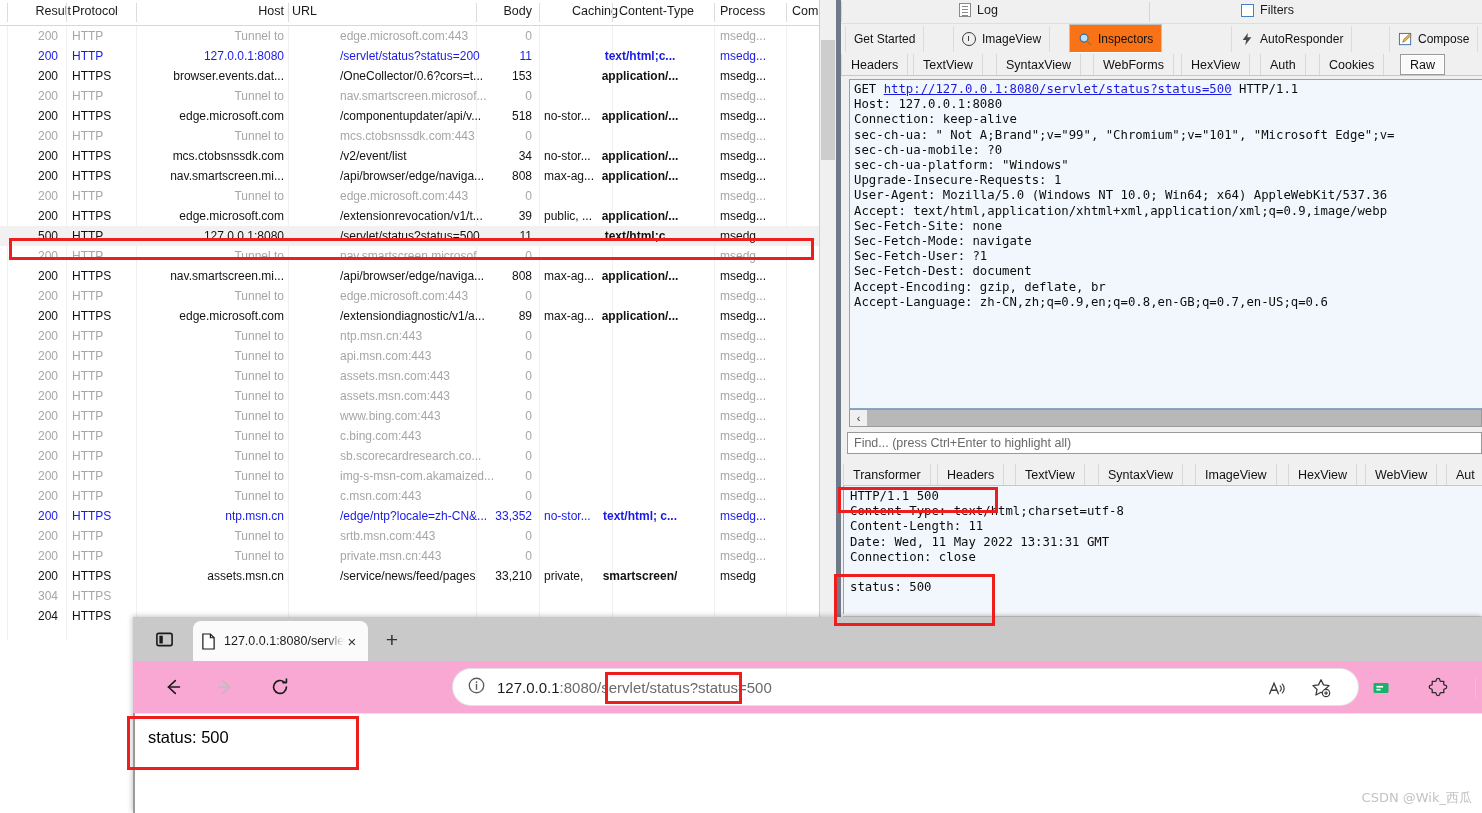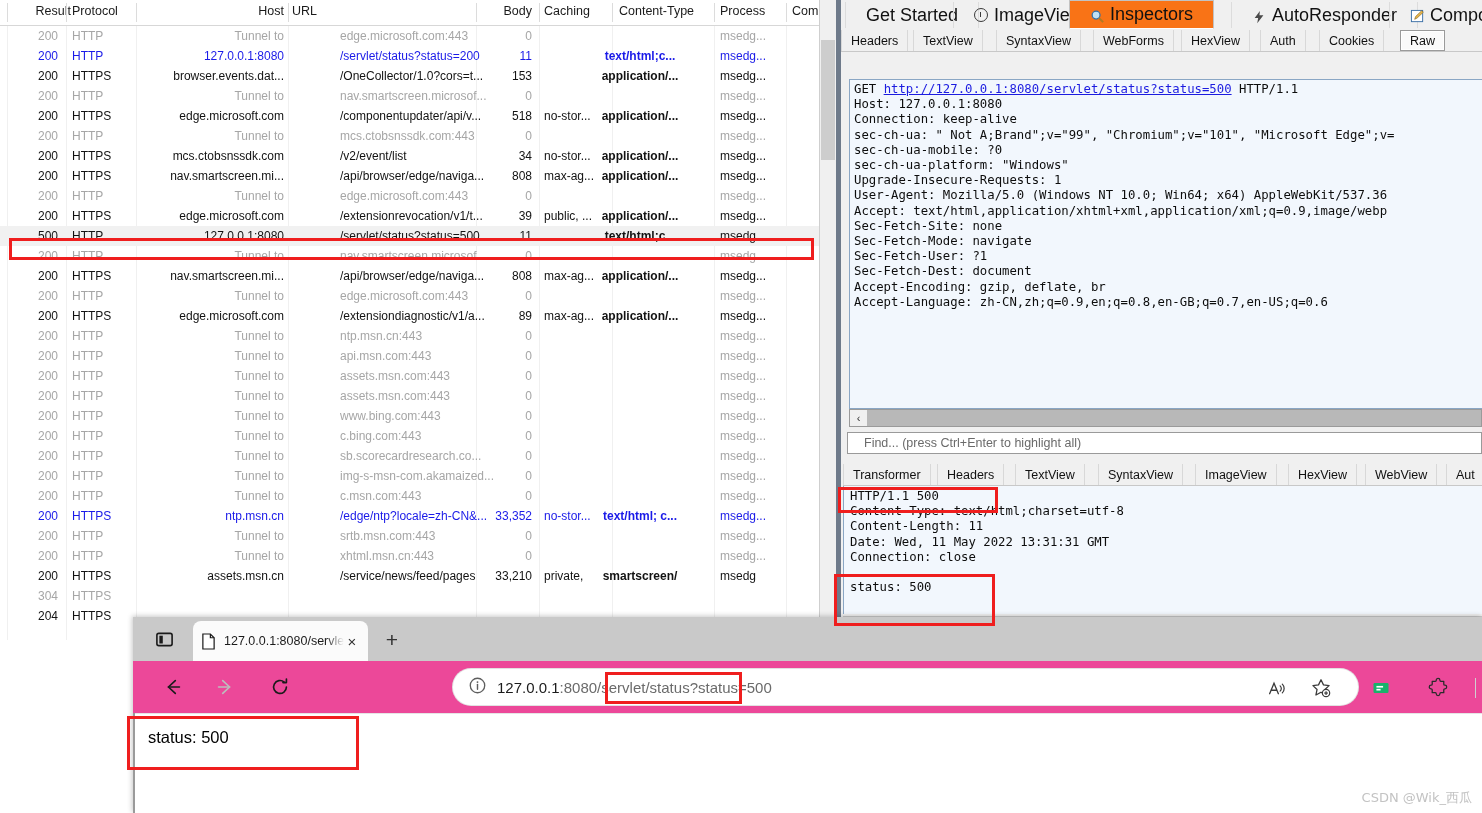--- a/index.html
+++ b/index.html
@@ -86,23 +86,23 @@
     content:""; position:absolute; left:2px; top:2px; right:2px; height:1px;
     background:#8a8a8a; box-shadow:0 3px 0 #8a8a8a, 0 6px 0 #8a8a8a, 0 9px 0 #8a8a8a;
   }
   .glyph-check {
     width:13px; height:13px; border:1px solid #4b7ec8; background:#fff; display:inline-block;
   }
 
   
   #maintabs { position:relative; height:28px; background:#f0f0f0; }
   #maintabs .tab {
-    position:absolute; top:2px; height:26px; padding:0 20px;
+    position:absolute; top:2px; height:26px; padding:0 8px;
     display:flex; align-items:center; gap:6px;
-    font-size:18px; color:#111; white-space:nowrap;
+    font-size:12px; color:#111; white-space:nowrap;
     border-left:1px solid #dcdcdc; border-right:1px solid #dcdcdc;
   }
   #maintabs .tab.active {
     background:#f97316; border:1px solid #c2c2c2; border-bottom:1px solid #fff;
     top:0; height:29px; z-index:3;
   }
   .ic { width:14px; height:14px; display:inline-block; position:relative; flex:0 0 14px; }
   .ic-clock { border:1.5px solid #3a3a3a; border-radius:50%; }
   .ic-clock:after{ content:""; position:absolute; left:5px; top:2.5px; width:1.3px; height:5px; background:#3a3a3a; }
 
@@ -134,21 +134,21 @@
     background:#b8b8b8; border:1px solid #9a9a9a;
   }
   #req-hscroll .lbtn {
     position:absolute; left:0; top:0; width:17px; height:16px; background:#f0f0f0;
     display:flex; align-items:center; justify-content:center; font-size:11px; color:#333;
   }
 
   #findbar {
     position:absolute; left:847px; top:432px; width:635px; height:22px;
     background:#fff; border:1px solid #9a9a9a;
-    font-size:12.5px; color:#6a6a6a; padding:3px 0 0 16px;
+    font-size:12.5px; color:#6a6a6a; padding:3px 0 0 6px;
   }
 
   
   #resptabs {
     position:absolute; left:843px; top:463px; width:639px; height:23px; background:#f0f0f0;
     border-bottom:1px solid #c8c8c8;
   }
   #resptabs .rtab {
     position:absolute; top:1px; height:21px; padding:0 9px;
     display:flex; align-items:center; font-size:12.5px; color:#111;
@@ -192,21 +192,21 @@
     flex:1 1 auto; -webkit-mask-image:linear-gradient(90deg,#000 85%,transparent);
             mask-image:linear-gradient(90deg,#000 85%,transparent);
   }
   #bro-tab .tabclose { width:16px; flex:0 0 16px; text-align:center; font-size:15px; color:#333; }
   #bro-newtab {
     position:absolute; left:248px; top:12px; width:22px; height:22px;
     display:flex; align-items:center; justify-content:center;
     font-size:21px; color:#333; font-weight:300;
   }
 
-  #bro-navbar { position:relative; height:52px; background:#ec4899;text-align:center; }
+  #bro-navbar { position:relative; height:52px; background:#f9a8d4; }
   .navbtn {
     position:absolute; top:10px; width:32px; height:32px;
     display:flex; align-items:center; justify-content:center;
   }
   #addrbar {
     position:absolute; left:320px; top:8px; width:905px; height:36px;
     background:#ffffff; border-radius:18px;
     display:flex; align-items:center; padding:0 14px;
     box-shadow:0 0 0 1px #e2e2e2;
   }
@@ -248,21 +248,21 @@
     <div class="col" style="left:13px;width:58px;text-align:right">Result</div>
     <div class="sep" style="left:66px"></div>
     <div class="col" style="left:72px">Protocol</div>
     <div class="sep" style="left:136px"></div>
     <div class="col" style="left:140px;width:144px;text-align:right">Host</div>
     <div class="sep" style="left:288px"></div>
     <div class="col" style="left:292px">URL</div>
     <div class="sep" style="left:476px"></div>
     <div class="col" style="left:480px;width:52px;text-align:right">Body</div>
     <div class="sep" style="left:539px"></div>
-    <div class="col" style="left:544px">Caching</div>
+    <div class="col" style="left:572px">Caching</div>
     <div class="sep" style="left:612px"></div>
     <div class="col" style="left:619px">Content-Type</div>
     <div class="sep" style="left:714px"></div>
     <div class="col" style="left:720px">Process</div>
     <div class="sep" style="left:786px"></div>
     <div class="col" style="left:792px">Comm</div>
   </div>
 
   <div id="colrules">
     <i style="left:7px"></i>
@@ -294,21 +294,21 @@
         <div class="c url blue">/servlet/status?status=200</div>
         <div class="c body blue">11</div>
         <div class="c cache blue"></div>
         <div class="c ctype blue">text/html;c...</div>
         <div class="c process blue">msedg...</div>
       </div>
       <div class="grid-row">
         <div class="c result norm">200</div>
         <div class="c proto norm">HTTPS</div>
         <div class="c host norm">browser.events.dat...</div>
-        <div class="c url norm">/OneCollector/1.0?cors=t...</div>
+        <div class="c url norm">/OneCollector/0.6?cors=t...</div>
         <div class="c body norm">153</div>
         <div class="c cache norm"></div>
         <div class="c ctype norm">application/...</div>
         <div class="c process norm">msedg...</div>
       </div>
       <div class="grid-row">
         <div class="c result tunnel">200</div>
         <div class="c proto tunnel">HTTP</div>
         <div class="c host tunnel">Tunnel to</div>
         <div class="c url tunnel">nav.smartscreen.microsof...</div>
@@ -534,21 +534,21 @@
         <div class="c url tunnel">srtb.msn.com:443</div>
         <div class="c body tunnel">0</div>
         <div class="c cache tunnel"></div>
         <div class="c ctype tunnel"></div>
         <div class="c process tunnel">msedg...</div>
       </div>
       <div class="grid-row">
         <div class="c result tunnel">200</div>
         <div class="c proto tunnel">HTTP</div>
         <div class="c host tunnel">Tunnel to</div>
-        <div class="c url tunnel">xhtml.msn.cn:443</div>
+        <div class="c url tunnel">private.msn.cn:443</div>
         <div class="c body tunnel">0</div>
         <div class="c cache tunnel"></div>
         <div class="c ctype tunnel"></div>
         <div class="c process tunnel">msedg...</div>
       </div>
       <div class="grid-row">
         <div class="c result norm">200</div>
         <div class="c proto norm">HTTPS</div>
         <div class="c host norm">assets.msn.cn</div>
         <div class="c url norm">/service/news/feed/pages</div>
@@ -580,20 +580,32 @@
     </div>
 
   <div id="sess-scroll">
     <div class="thumb"></div>
   </div>
 </div>
 <div id="sess-vertline"></div>
 
 <div id="inspector">
 
+  <div id="toolstrip">
+    <div class="vsep" style="left:0"></div>
+    <div class="tsitem" style="left:118px">
+      <span class="glyph-log"></span>
+      <span>Log</span>
+    </div>
+    <div class="vsep" style="left:308px"></div>
+    <div class="tsitem" style="left:400px">
+      <span class="glyph-check"></span>
+      <span>Filters</span>
+    </div>
+  </div>
 
   <div id="maintabs">
     <div class="tab" style="left:4px">
       <span>Get Started</span>
     </div>
     <div class="tab" style="left:112px">
       <span class="ic ic-clock"></span>
       <span>ImageView</span>
     </div>
     <div class="tab active" style="left:228px">

